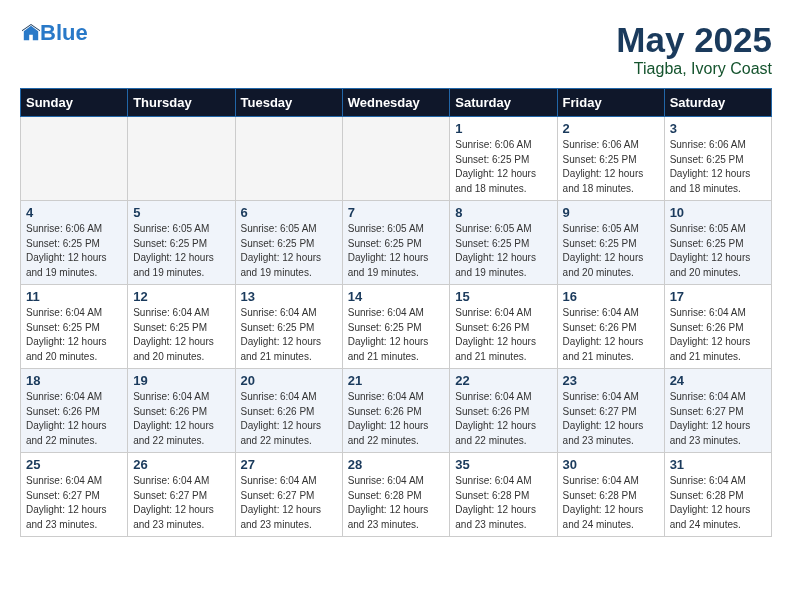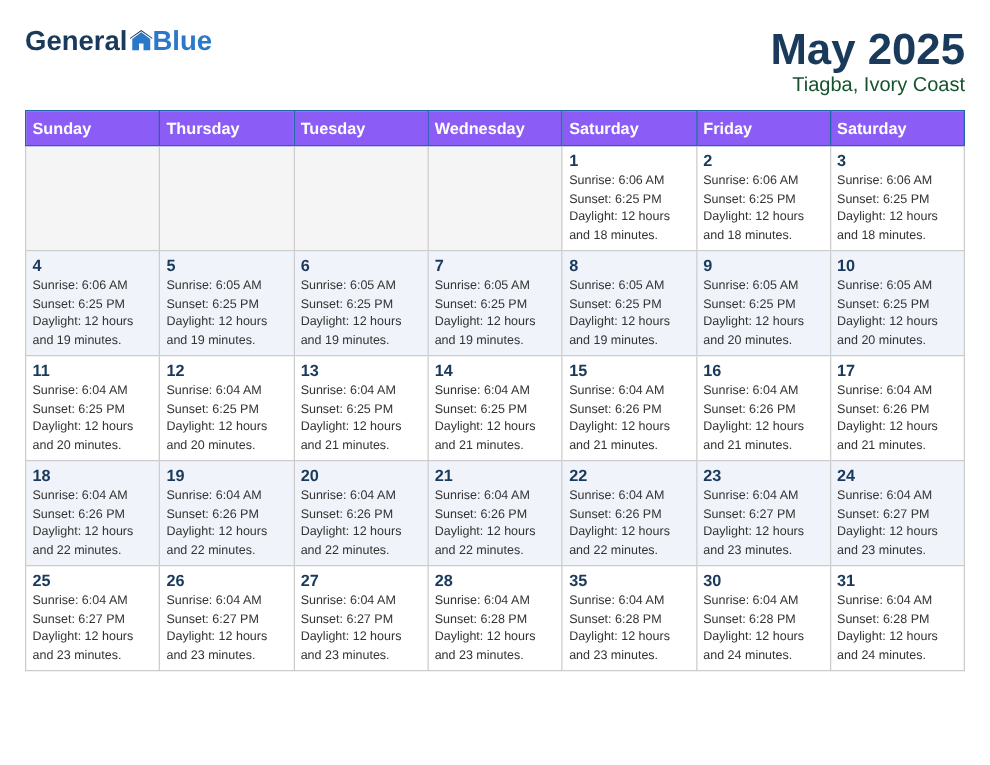--- a/index.html
+++ b/index.html
@@ -46,21 +46,21 @@
     .location {
       font-size: 16px;
       color: #14532d;
     }
     .calendar {
       width: 100%;
       border-collapse: collapse;
       border: 1px solid #ccc;
     }
     .calendar th {
-      background-color: #8b5cf6;
+      background-color: #0f172a;
       color: #fff;
       font-size: 13px;
       font-weight: bold;
       padding: 6px 5px;
       text-align: left;
       border: 1px solid #2166a8;
     }
     .calendar td {
       vertical-align: top;
       border: 1px solid #ccc;
@@ -88,21 +88,20 @@
     .row-alt td {
       background: #f0f4fa;
     }
   </style>
 </head>
 <body>
 
 <div class="header">
   <div class="logo">
     <div class="logo-text">
-      <span class="logo-general">General</span>
       <svg class="logo-icon" viewBox="0 0 20 20">
         <path d="M10 2 L18 8 L18 18 L12 18 L12 12 L8 12 L8 18 L2 18 L2 8 Z" fill="#2979c8"></path>
         <polygon points="10,0 20,7 20,8 10,1 0,8 0,7" fill="#1a3a5c"></polygon>
       </svg>
       <span class="logo-blue">Blue</span>
     </div>
   </div>
   <div class="title-area">
     <div class="month-year">May 2025</div>
     <div class="location">Tiagba, Ivory Coast</div>

